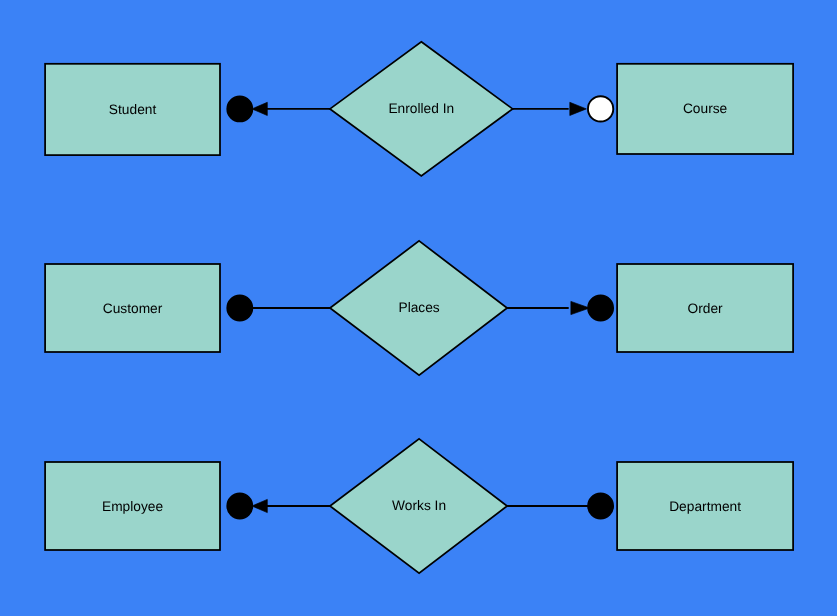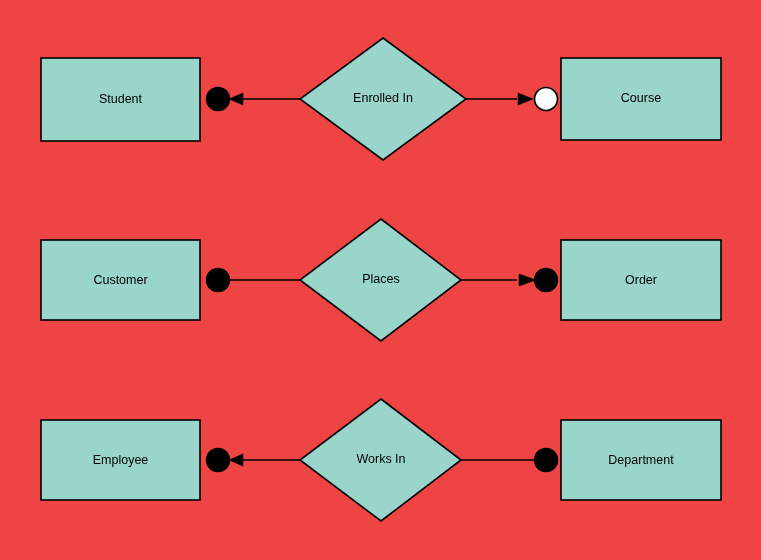--- a/index.html
+++ b/index.html
@@ -11,21 +11,21 @@
   body {
     width: 761px;
     height: 560px;
     overflow: hidden;
     font-family: "Liberation Sans", sans-serif;
   }
   #diagram-canvas {
     position: relative;
     width: 761px;
     height: 560px;
-    background: #ef4444;
+    background: #3b82f6;
   }
   svg#er-svg {
     display: block;
     width: 761px;
     height: 560px;
   }
   .entity-shape {
     fill: #9ad5cb;
     stroke: #000000;
     stroke-width: 1.6;

